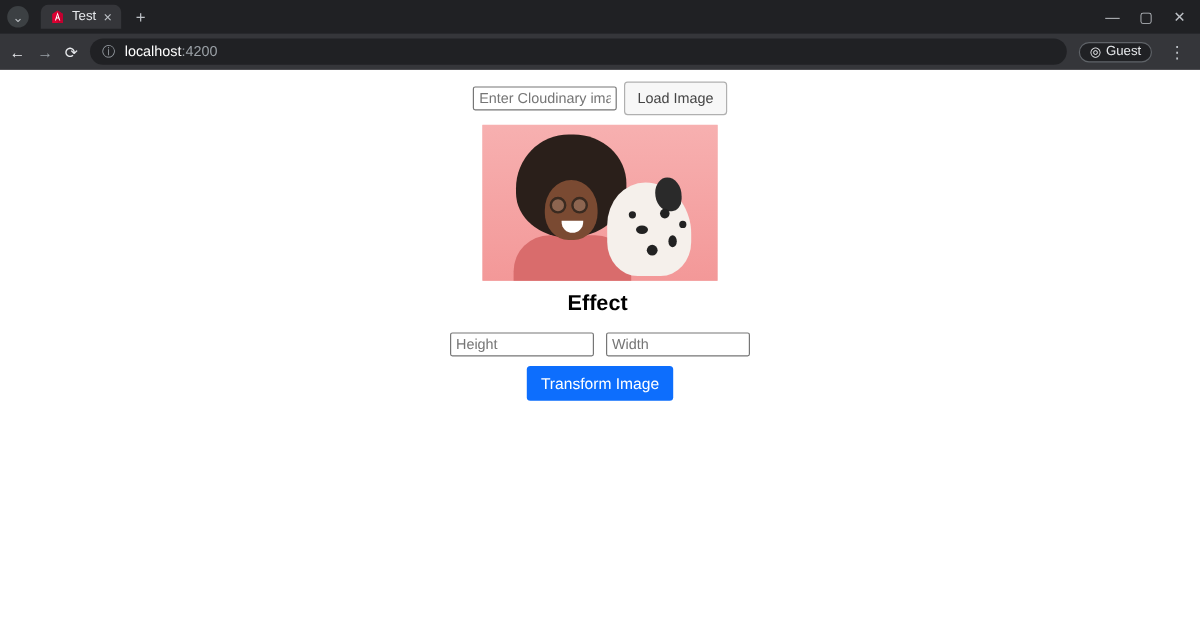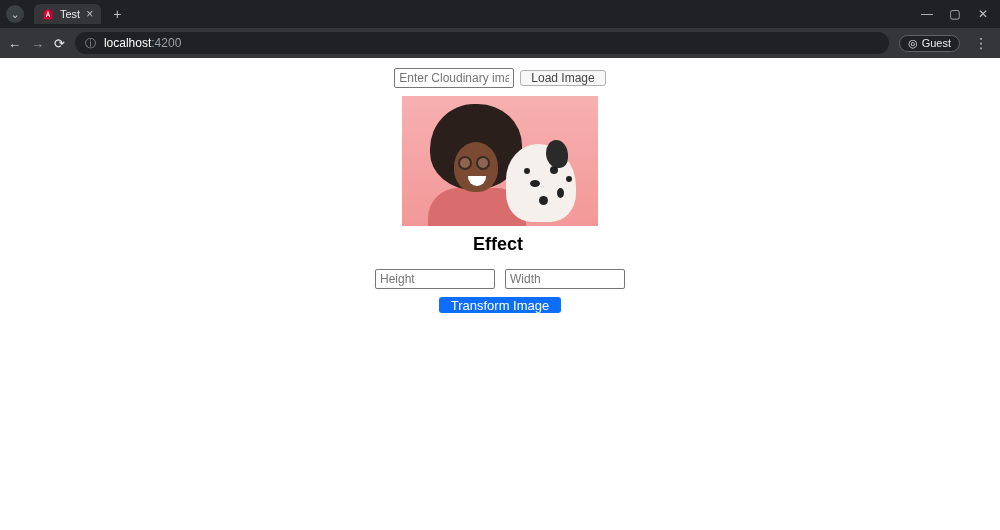--- a/index.html
+++ b/index.html
@@ -108,21 +108,21 @@
     padding: 1px 4px;
     font-size: 12px;
     font-family: inherit;
     width: 120px;
   }
   .btn {
     border: 1px solid #b0b0b0;
     background: #f7f7f7;
     border-radius: 3px;
     font-size: 12px;
-    height: 16px;
+    height: 28px;
     padding: 0 10px;
     color: #444;
     cursor: pointer;
   }
   .preview-img-wrap {
     width: 196px; height: 130px;
     background: #f4a8a8;
     position: relative;
     overflow: hidden;
   }
@@ -166,21 +166,21 @@
 
   .dims-row { display:flex; gap:10px; }
   .dims-row .text-input { width: 120px; }
 
   .primary-btn {
     background: #0d6efd;
     color: #fff;
     border: none;
     border-radius: 3px;
     font-size: 13px;
-    height: 16px;
+    height: 29px;
     padding: 0 12px;
     cursor: pointer;
     text-align: right;
   }
 </style>
 </head>
 <body>
 
 <div class="chrome">
   <div class="tab-strip">

